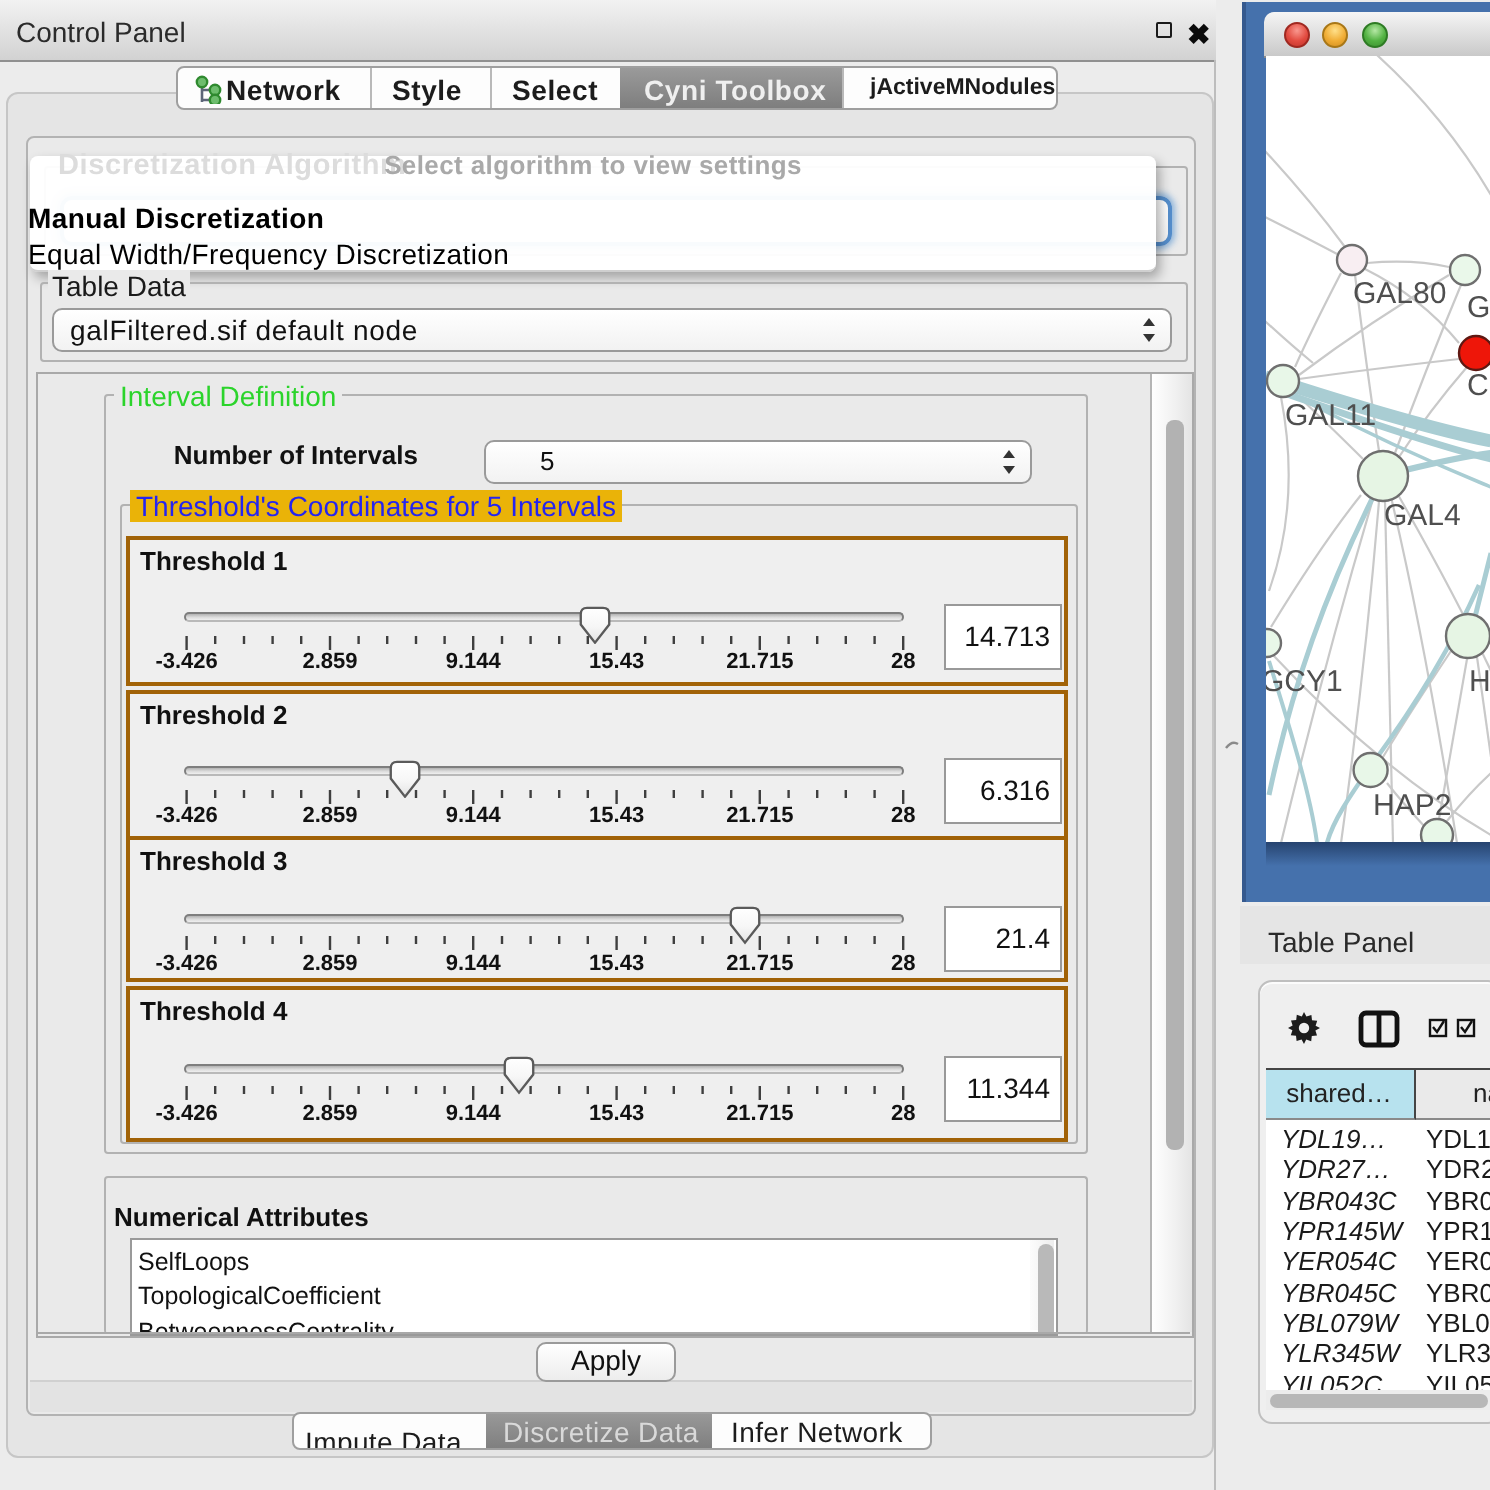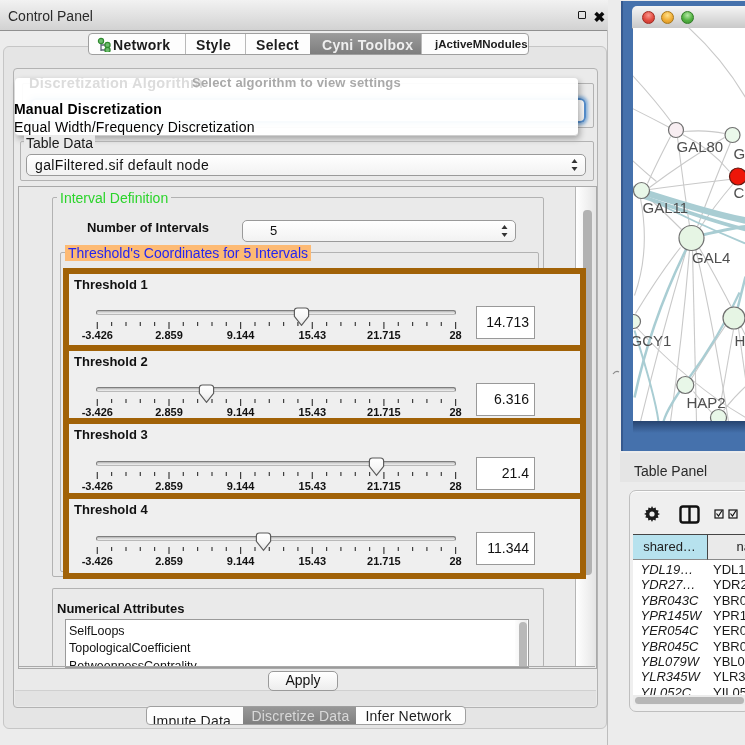--- a/index.html
+++ b/index.html
@@ -2,21 +2,21 @@
 <html><head><meta charset="utf-8">
 <style>
 html,body{margin:0;padding:0;}
 body{width:745px;height:745px;overflow:hidden;font-family:"Liberation Sans",sans-serif;background:#ececec;}
 #root{position:relative;width:745px;height:745px;}
 .a{position:absolute;}
 .grp{border:1px solid #b2b2b2;border-radius:2px;}
 .gtitle{position:absolute;top:-8px;background:#eaeaea;padding:0 3px;font-size:14px;line-height:16px;white-space:nowrap;}
 .combo{background:linear-gradient(#ffffff,#f2f2f2);border:1px solid #9a9a9a;border-radius:5px;font-size:13px;color:#111;}
 .carr{position:absolute;right:7px;top:50%;transform:translateY(-50%);}
-.row{background:#efefef;border:6px solid #a16207;padding-left:44px;}
+.row{background:#efefef;border:2px solid #a16207;}
 .rlab{position:absolute;left:5px;top:3px;font-weight:bold;font-size:13px;color:#111;}
 .track{position:absolute;left:27px;width:358px;height:3px;top:36.5px;border:1px solid #7e7e7e;border-bottom-color:#b9b9b9;border-radius:3px;background:linear-gradient(#b2b2b2,#dcdcdc 55%,#efefef);}
 .thumb{position:absolute;top:33px;width:17px;height:19.5px;}
 .ticks{position:absolute;left:27px;top:48px;}
 .tlabs{position:absolute;left:0;top:55.5px;width:100%;height:13px;font-size:11px;font-weight:bold;color:#111;}
 .tl{position:absolute;transform:translateX(-50%);white-space:nowrap;}
 .vbox{position:absolute;left:407px;top:32.5px;width:52px;height:31px;background:#fff;border:1px solid #999;font-size:14px;color:#111;text-align:right;line-height:31px;padding-right:5px;}
 </style></head>
 <body>
 <div id="root">
@@ -80,21 +80,21 @@
 
 <div class="a" style="left:86px;top:220px;width:123px;text-align:right;font-size:13px;font-weight:bold;color:#111;">Number of Intervals</div>
 <div class="a combo" style="left:242px;top:220px;width:272px;height:20px;">
   <div style="padding:2px 0 0 27px;">5</div>
   <svg class="carr" width="7" height="12" viewBox="0 0 7 12">
         <path d="M3.5 0L6.5 4H0.5Z M3.5 12L6.5 8H0.5Z" fill="#333"></path>
       </svg>
 </div>
 
 <div class="a grp" style="left:60px;top:252px;width:477px;height:318px;"></div>
-<div class="gtitle a" style="left:65px;top:245px;color:#2525f0;background:#fdba74;">Threshold's Coordinates for 5 Intervals</div>
+<div class="gtitle a" style="left:65px;top:245px;color:#2525f0;background:#eab308;">Threshold's Coordinates for 5 Intervals</div>
 
 <div class="a row" style="left:63px;top:267.5px;width:467px;height:71px;">
   <div class="rlab">Threshold 1</div>
   <div class="track"></div>
   <svg class="ticks" width="388" height="8" viewBox="0 0 388 8">
         <path d="M1.3 0V7 M15.6 0V4 M30.0 0V4 M44.3 0V4 M58.6 0V4 M73.0 0V7 M87.3 0V4 M101.6 0V4 M116.0 0V4 M130.3 0V4 M144.6 0V7 M159.0 0V4 M173.3 0V4 M187.6 0V4 M201.9 0V4 M216.3 0V7 M230.6 0V4 M244.9 0V4 M259.3 0V4 M273.6 0V4 M287.9 0V7 M302.3 0V4 M316.6 0V4 M330.9 0V4 M345.3 0V4 M359.6 0V7" stroke="#3f3f3f" stroke-width="1.2" fill="none"></path>
       </svg>
   <div class="tlabs">
         <div class="tl" style="left:28.3px;">-3.426</div>
         <div class="tl" style="left:100.0px;">2.859</div>

